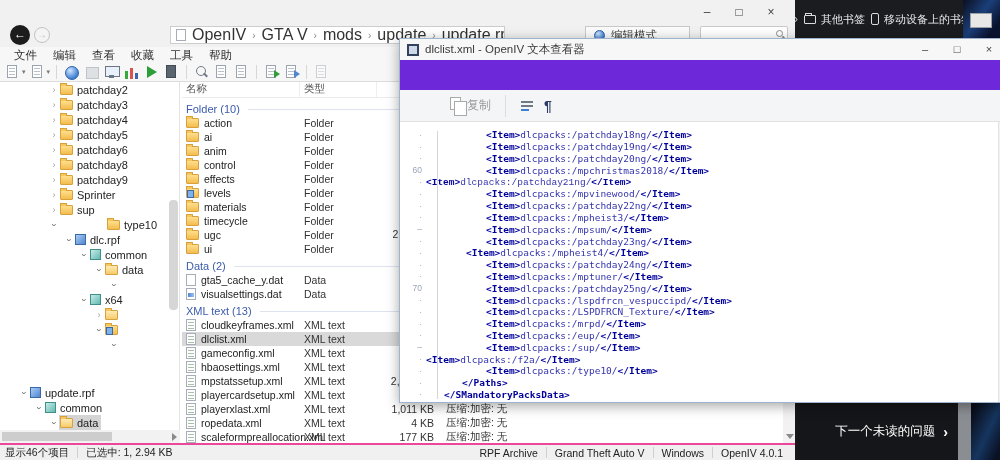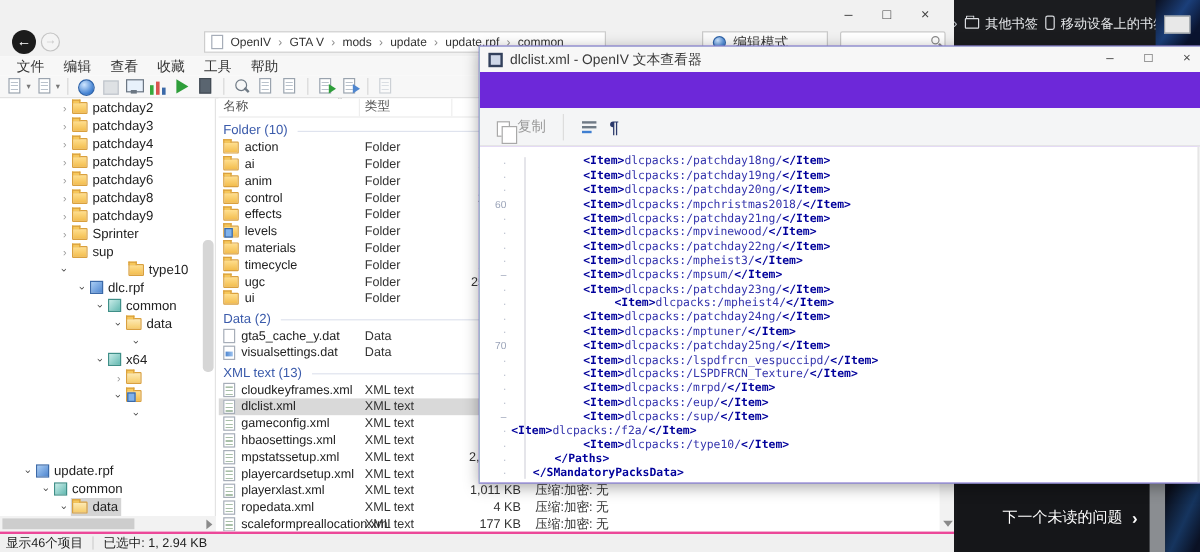--- a/index.html
+++ b/index.html
@@ -24,21 +24,21 @@
 
   
   .oiv { position:absolute; left:0; top:0; width:795px; height:460px; background:#fff; }
   .oiv-titlebar { position:absolute; left:0; top:0; width:795px; height:25px; background:#f1f1f1; }
   .oiv-controls { position:absolute; right:8px; top:0; height:25px; display:flex; }
   .oiv-controls span { width:32px; text-align:center; line-height:24px; color:#444; font-size:12px; }
   .oiv-navrow { position:absolute; left:0; top:25px; width:795px; height:22px; background:#f1f1f1; }
   .nav-back { position:absolute; left:10px; top:0px; width:20px; height:20px; border-radius:50%; background:#1c1c1c; color:#fff; font-size:12px; line-height:19px; text-align:center; }
   .nav-fwd  { position:absolute; left:34px; top:2px; width:16px; height:16px; border-radius:50%; background:#f4f4f4; border:1px solid #c3c3c3; color:#c3c3c3; font-size:10px; line-height:14px; text-align:center; }
   .crumb-bar { position:absolute; left:170px; top:1px; width:335px; height:18px; background:#fff; border:1px solid #cdcdcd; display:flex; align-items:center; gap:6px; padding:0 5px; overflow:hidden; white-space:nowrap; }
-  .crumb { font-size:10px; color:#333; }
+  .crumb { font-size:16px; color:#333; }
   .crumb-sep { font-size:10px; color:#888; }
   .editmode-btn { position:absolute; left:585px; top:1px; width:105px; height:18px; background:#fbfbfb; border:1px solid #c9c9c9; display:flex; align-items:center; gap:6px; padding-left:8px; font-size:11.5px; color:#333; }
   .globe { width:11px; height:11px; border-radius:50%; background:radial-gradient(circle at 35% 30%,#cfe6ff,#3f7fd1 70%); border:1px solid #2d62a8; }
   .search-box { position:absolute; left:700px; top:1px; width:88px; height:18px; background:#fff; border:1px solid #c9c9c9; border-radius:2px; }
   .mag { position:absolute; right:4px; top:3px; width:7px; height:7px; border:1.5px solid #8a8a8a; border-radius:50%; }
   .mag::after { content:""; position:absolute; left:5px; top:6px; width:4px; height:1.5px; background:#8a8a8a; transform:rotate(45deg); }
 
   .oiv-menubar { position:absolute; left:0; top:47px; width:795px; height:16px; background:#f7f7f7; display:flex; gap:0; padding-left:6px; }
   .menu-item { font-size:11.5px; color:#333; padding:1px 8px; }
 
@@ -636,35 +636,44 @@
         <div class="tri-d"></div>
       </div>
     </div>
 
     <div class="oiv-statusbar">
       <div class="sb-left">
         <span>显示46个项目</span>
         <span class="sb-sep"></span>
         <span>已选中: 1, 2.94 KB</span>
       </div>
+      <div class="sb-right" id="sb-right">
+          <span class="sb-seg">RPF Archive</span>
+          <span class="sb-sep"></span>
+          <span class="sb-seg">Grand Theft Auto V</span>
+          <span class="sb-sep"></span>
+          <span class="sb-seg">Windows</span>
+          <span class="sb-sep"></span>
+          <span class="sb-seg">OpenIV 4.0.1</span>
+        </div>
     </div>
   </div>
 
   <div class="viewer">
     <div class="v-titlebar">
       <span class="v-appicon"></span>
       <span class="v-title">dlclist.xml - OpenIV 文本查看器</span>
       <div class="v-controls">
         <span>–</span>
         <span>□</span>
         <span>×</span>
       </div>
     </div>
     <div class="v-toolbar">
-      <span style="display:flex;align-items:flex-end;">
+      <span style="display:flex;align-items:flex-start;margin-left:36px;">
         <span class="copy-ic"></span>
         <span class="copy-lbl">复制</span>
       </span>
       <span class="v-tsep"></span>
       <span class="wrap-ic"></span>
       <span class="pilcrow">¶</span>
     </div>
     <div class="v-content">
       <div class="v-code" id="v-code">
         <div class="fold-line"></div>
@@ -679,21 +688,21 @@
           <div class="cl">
             <span class="g">·</span>
             <span class="code-text" style="margin-left: 60px;"><span class="tag">&lt;Item&gt;</span><span class="tx">dlcpacks:/patchday20ng/</span><span class="tag">&lt;/Item&gt;</span></span>
           </div>
           <div class="cl">
             <span class="g">60</span>
             <span class="code-text" style="margin-left: 60px;"><span class="tag">&lt;Item&gt;</span><span class="tx">dlcpacks:/mpchristmas2018/</span><span class="tag">&lt;/Item&gt;</span></span>
           </div>
           <div class="cl">
             <span class="g">·</span>
-            <span class="code-text" style="margin-left: 60px;"><span class="tag">&lt;Item&gt;</span><span class="tx">dlcpacks:/patchday21ng/</span><span class="tag">&lt;/Item&gt;</span></span>
+            <span class="code-text" style=" font-family: Liberation Mono, monospace;"><span class="tag">&lt;Item&gt;</span><span class="tx">dlcpacks:/patchday21ng/</span><span class="tag">&lt;/Item&gt;</span></span>
           </div>
           <div class="cl">
             <span class="g">·</span>
             <span class="code-text" style="margin-left: 60px;"><span class="tag">&lt;Item&gt;</span><span class="tx">dlcpacks:/mpvinewood/</span><span class="tag">&lt;/Item&gt;</span></span>
           </div>
           <div class="cl">
             <span class="g">·</span>
             <span class="code-text" style="margin-left: 60px;"><span class="tag">&lt;Item&gt;</span><span class="tx">dlcpacks:/patchday22ng/</span><span class="tag">&lt;/Item&gt;</span></span>
           </div>
           <div class="cl">
@@ -703,21 +712,21 @@
           <div class="cl">
             <span class="g">–</span>
             <span class="code-text" style="margin-left: 60px;"><span class="tag">&lt;Item&gt;</span><span class="tx">dlcpacks:/mpsum/</span><span class="tag">&lt;/Item&gt;</span></span>
           </div>
           <div class="cl">
             <span class="g">·</span>
             <span class="code-text" style="margin-left: 60px;"><span class="tag">&lt;Item&gt;</span><span class="tx">dlcpacks:/patchday23ng/</span><span class="tag">&lt;/Item&gt;</span></span>
           </div>
           <div class="cl">
             <span class="g">·</span>
-            <span class="code-text" style="margin-left: 86px;"><span class="tag">&lt;Item&gt;</span><span class="tx">dlcpacks:/mpheist4/</span><span class="tag">&lt;/Item&gt;</span></span>
+            <span class="code-text" style="margin-left: 40px;"><span class="tag">&lt;Item&gt;</span><span class="tx">dlcpacks:/mpheist4/</span><span class="tag">&lt;/Item&gt;</span></span>
           </div>
           <div class="cl">
             <span class="g">·</span>
             <span class="code-text" style="margin-left: 60px;"><span class="tag">&lt;Item&gt;</span><span class="tx">dlcpacks:/patchday24ng/</span><span class="tag">&lt;/Item&gt;</span></span>
           </div>
           <div class="cl">
             <span class="g">·</span>
             <span class="code-text" style="margin-left: 60px;"><span class="tag">&lt;Item&gt;</span><span class="tx">dlcpacks:/mptuner/</span><span class="tag">&lt;/Item&gt;</span></span>
           </div>
           <div class="cl">

